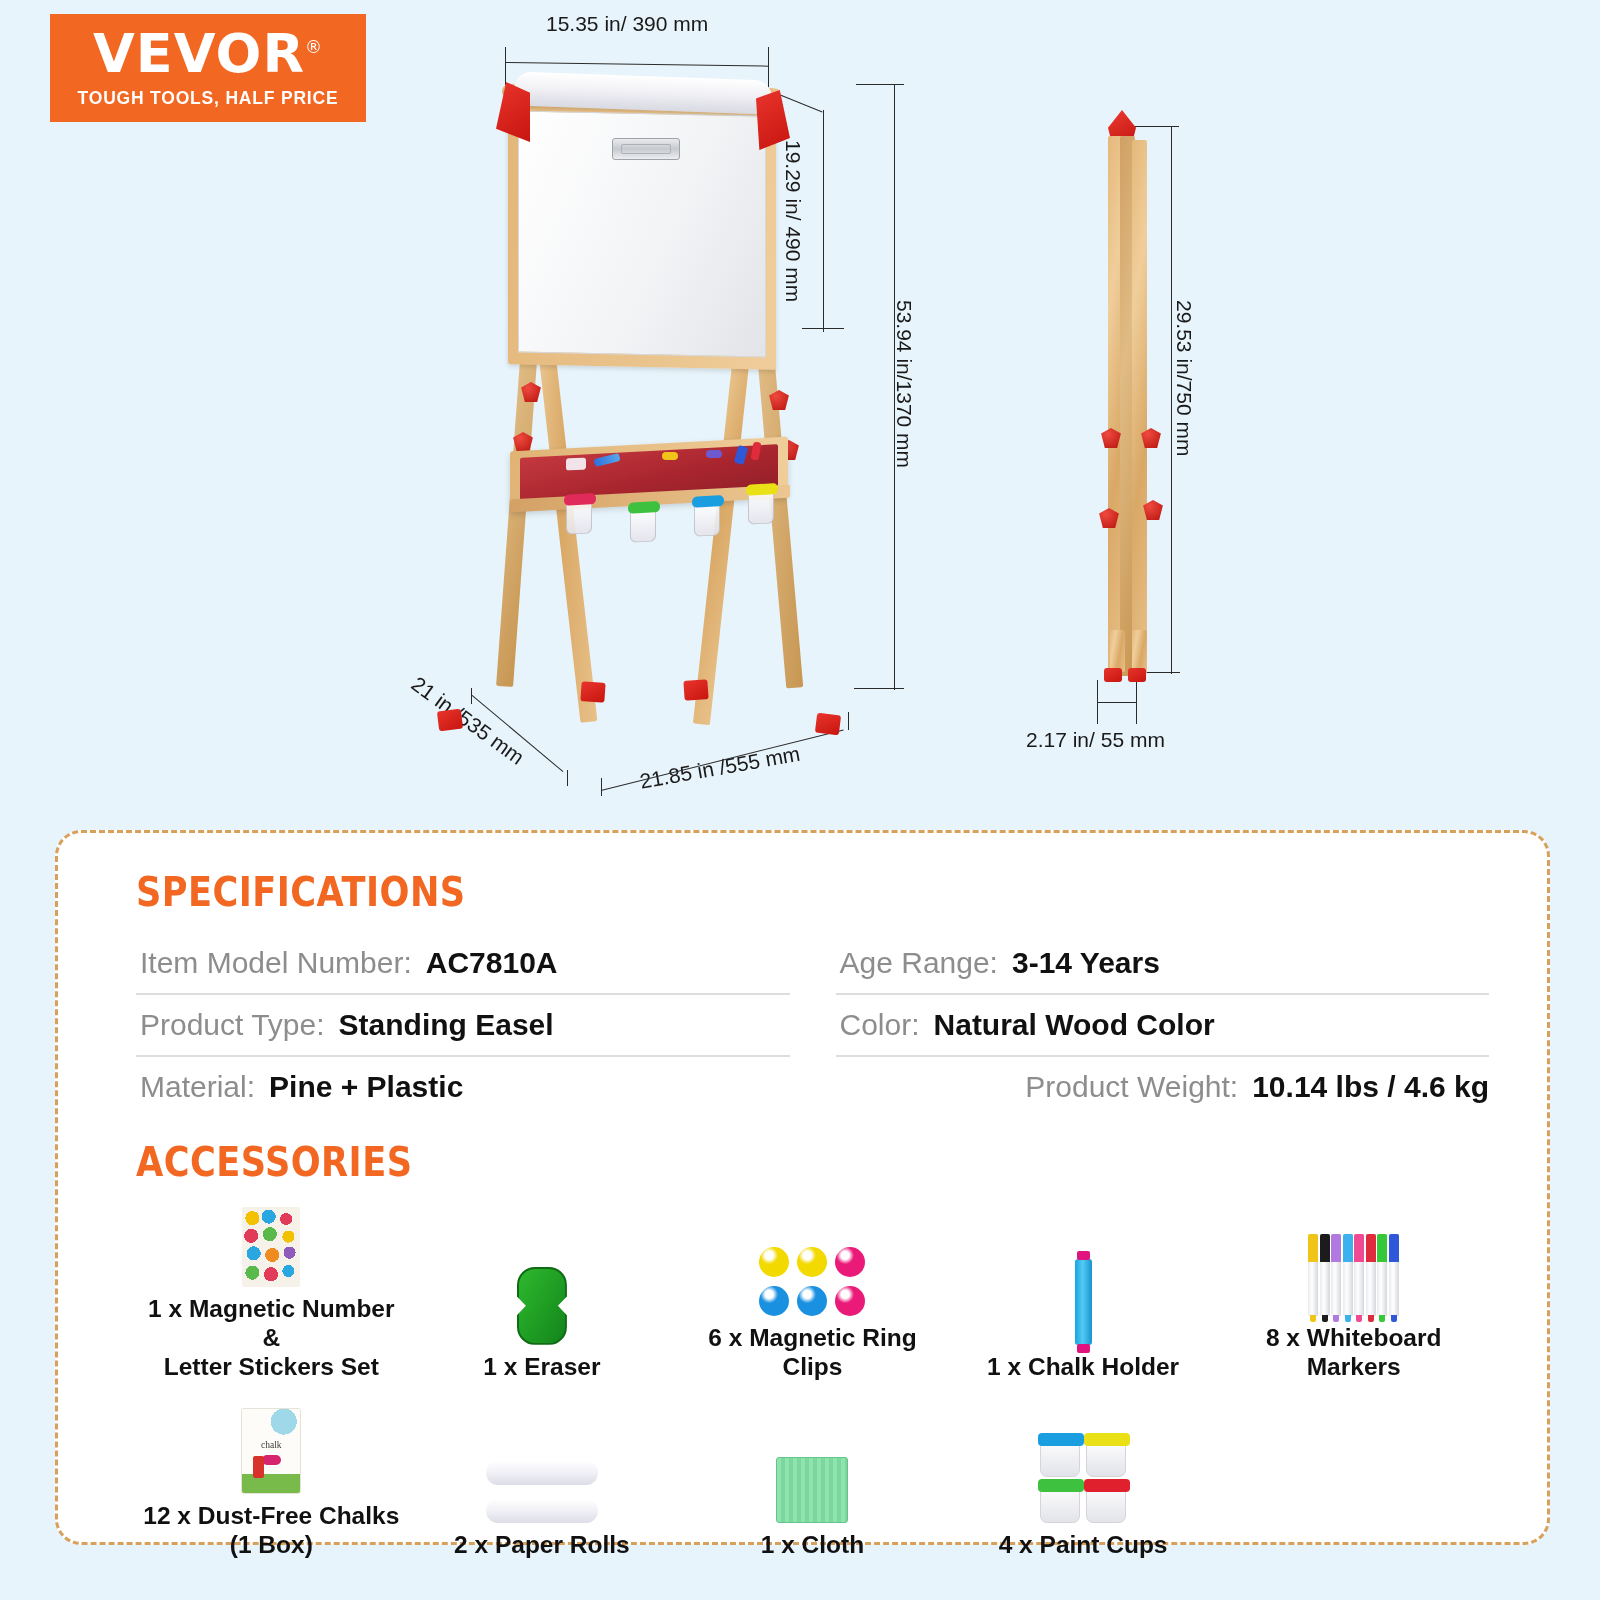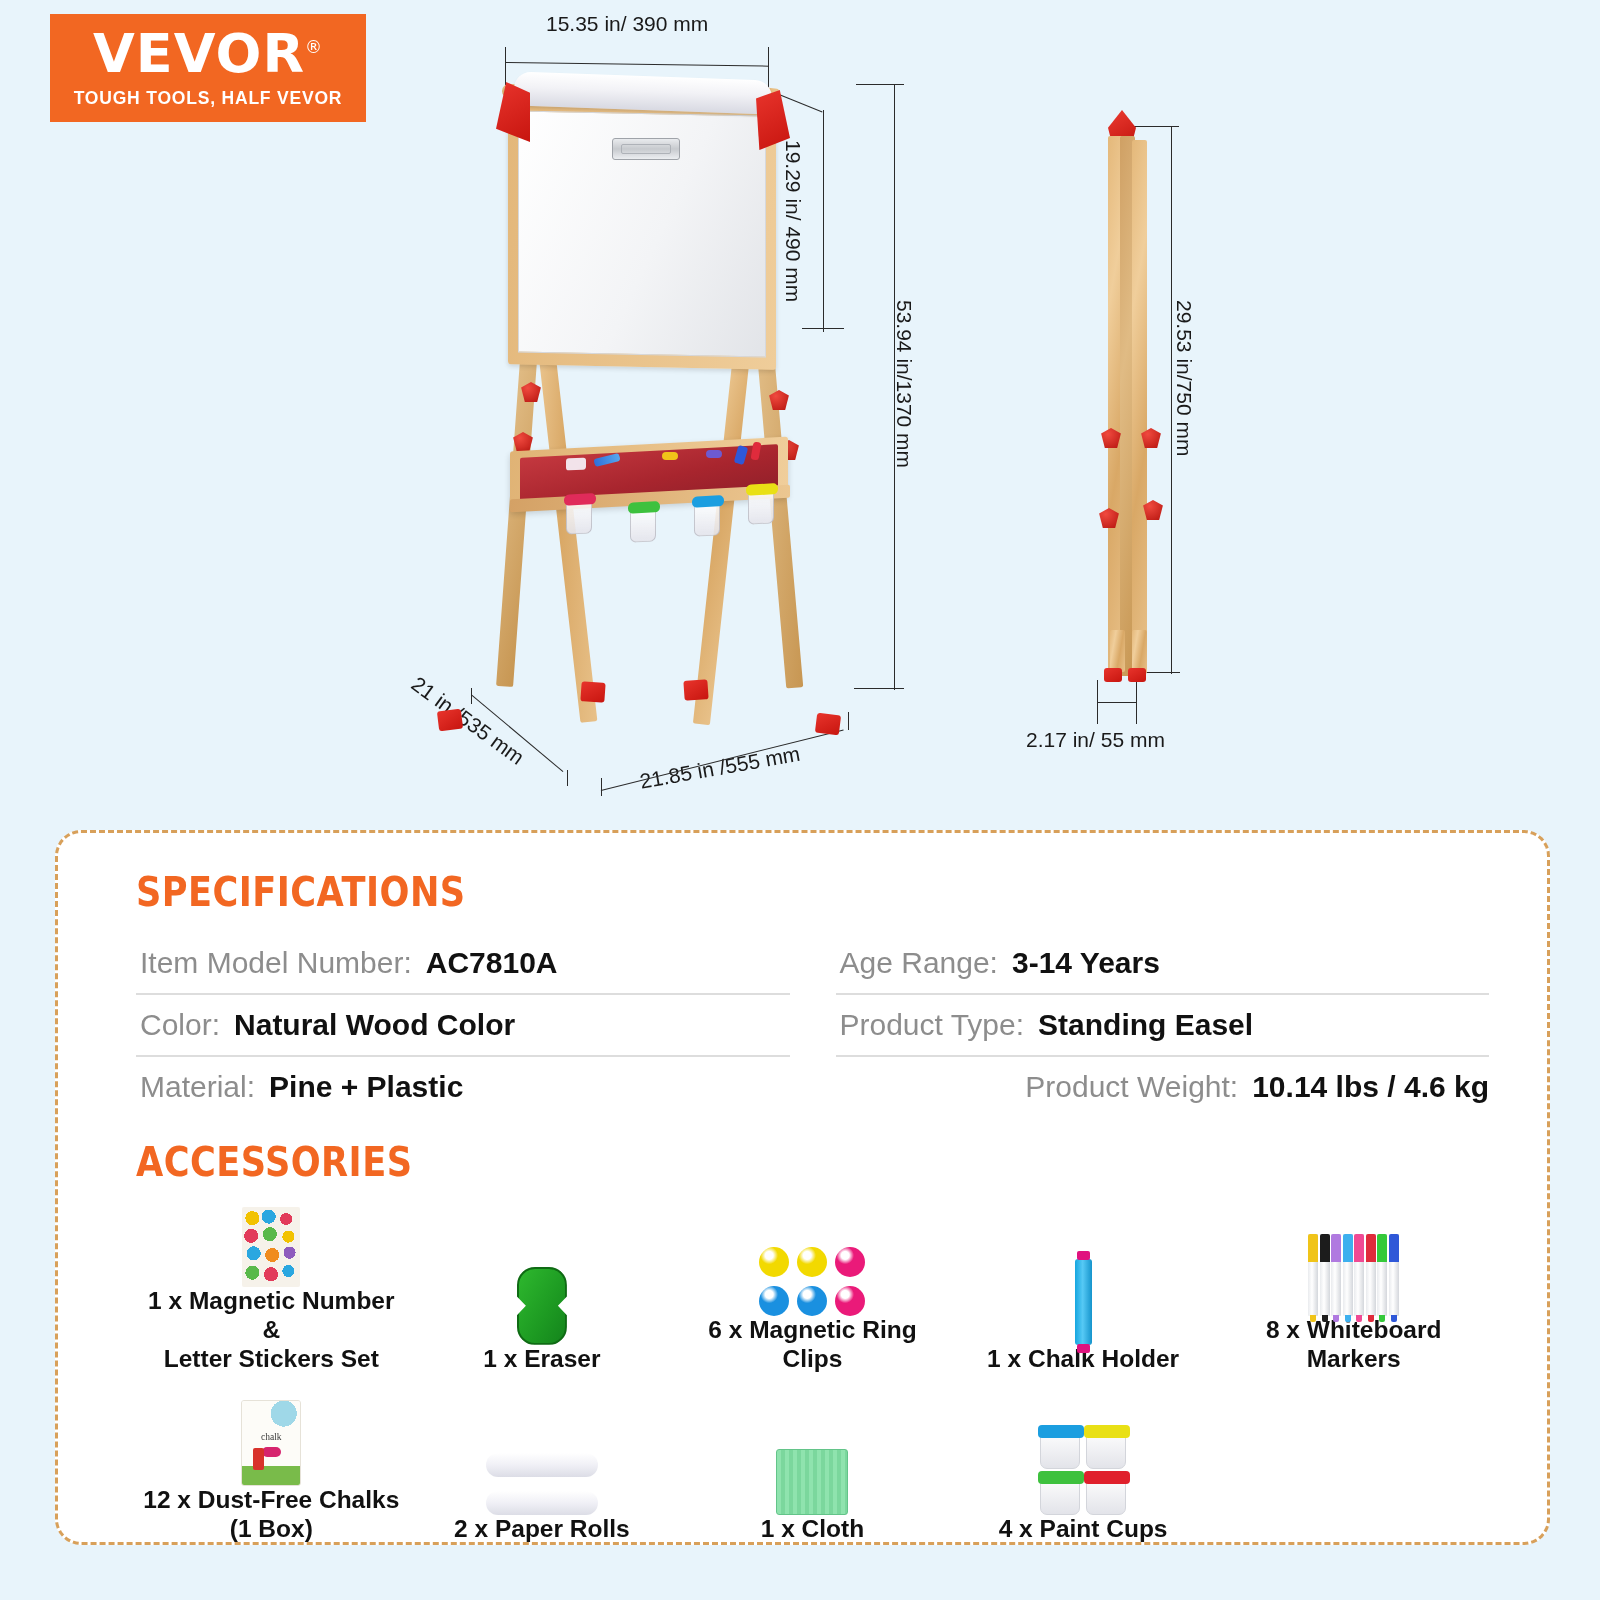--- a/index.html
+++ b/index.html
@@ -169,21 +169,21 @@
   .spec-value { color: #111111; font-size: 30px; font-weight: bold; }
 
   .acc-title { margin-top: 22px; }
   .acc-row {
     display: grid; grid-template-columns: repeat(5,1fr);
     align-items: end; margin-top: 6px;
   }
   .acc-item { display: flex; flex-direction: column; align-items: center; }
   .acc-art  { height: 96px; display: flex; align-items: flex-end; justify-content: center; }
   .acc-label {
-    margin-top: 0; text-align: center; color: #111111;
+    margin-top: 8px; text-align: center; color: #111111;
     font-size: 24.5px; font-weight: bold; line-height: 1.18;
     font-family: "Liberation Sans", sans-serif;
   }
 
   
   .stickers {
     width: 58px; height: 80px; border-radius: 2px;
     background:
       radial-gradient(circle at 18% 14%, #f2c200 0 7px, transparent 7px),
       radial-gradient(circle at 46% 12%, #2aa7e0 0 7px, transparent 7px),
@@ -261,21 +261,21 @@
 </style>
 </head>
 <body>
 
 <div class="page">
 
   <div class="logo-box">
     <div class="logo-word">
       <span>VEVOR</span><span class="logo-reg">®</span>
     </div>
-    <div class="logo-tag">TOUGH TOOLS, HALF VEVOR</div>
+    <div class="logo-tag">TOUGH TOOLS, HALF PRICE</div>
   </div>
 
   <div class="stage">
 
     <div class="dim dim-top">15.35  in/ 390 mm</div>
     <div class="ln ln-v" style="left:489px;top:47px;height:38px;"></div>
     <div class="ln ln-v" style="left:752px;top:47px;height:42px;"></div>
     <div class="ln ln-h" style="left:489px;top:62px;width:264px;transform:rotate(.8deg);transform-origin:left center;"></div>
 
     <div class="dim dim-board">19.29 in/ 490 mm</div>
@@ -385,27 +385,27 @@
 
     <div class="spec-grid">
       <div class="spec-row">
         <span class="spec-label">Item Model Number:</span>
         <span class="spec-value">AC7810A</span>
       </div>
       <div class="spec-row r2">
         <span class="spec-label">Age Range:</span>
         <span class="spec-value">3-14 Years</span>
       </div>
+      <div class="spec-row">
+        <span class="spec-label">Product Type:</span>
+        <span class="spec-value">Standing Easel</span>
+      </div>
       <div class="spec-row r2">
         <span class="spec-label">Color:</span>
         <span class="spec-value">Natural Wood Color</span>
-      </div>
-      <div class="spec-row">
-        <span class="spec-label">Product Type:</span>
-        <span class="spec-value">Standing Easel</span>
       </div>
       <div class="spec-row" style="border-bottom:none;">
         <span class="spec-label">Material:</span>
         <span class="spec-value">Pine + Plastic</span>
       </div>
       <div class="spec-row r2" style="border-bottom:none;justify-content:flex-end;">
         <span class="spec-label">Product Weight:</span>
         <span class="spec-value">10.14 lbs / 4.6 kg</span>
       </div>
     </div>

